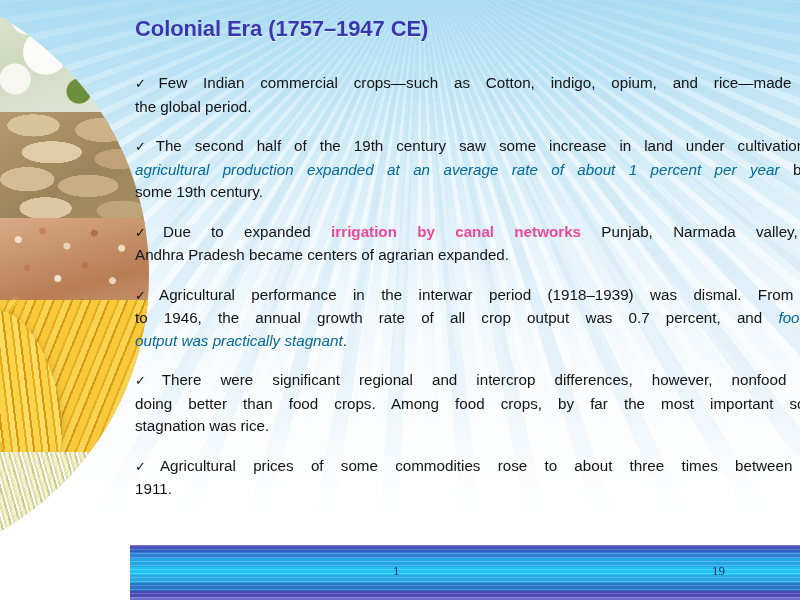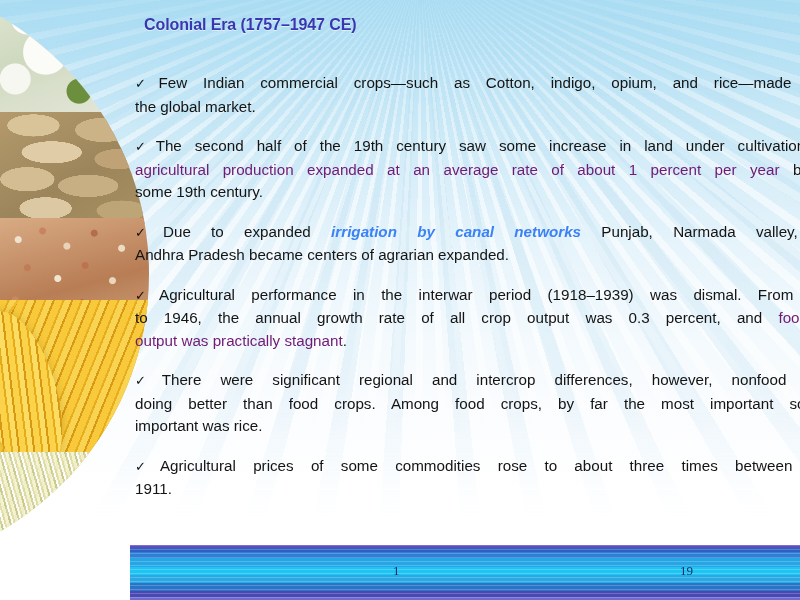--- a/index.html
+++ b/index.html
@@ -126,38 +126,38 @@
       repeating-linear-gradient(74deg,
         rgba(255,255,255,.85) 0 2px, rgba(222,218,160,.75) 2px 4px,
         rgba(246,243,205,.8) 4px 7px, rgba(186,192,120,.6) 7px 9px),
       repeating-linear-gradient(96deg,
         rgba(255,255,255,.5) 0 3px, rgba(205,206,150,.4) 3px 6px),
       linear-gradient(160deg,#f4f2d8,#dcdcae 55%,#b9c585);
   }
 
   
   .title {
-    position:absolute; left:144px; top:16px;
-    font-size:16px; font-weight:bold; letter-spacing:-0.1px;
+    position:absolute; left:135px; top:16px;
+    font-size:22px; font-weight:bold; letter-spacing:-0.1px;
     color:#3936b0;
     text-shadow:0 1px 0 rgba(255,255,255,.55);
     white-space:nowrap;
   }
 
   
   .body {
     position:absolute; left:135px; top:72px;
     width:700px;
     font-size:15.2px; line-height:22.5px; color:#141414;
   }
   .bullet { margin-bottom:17px; text-align:justify; white-space:nowrap; }
   .bullet .line { white-space:nowrap; }
   .tick { font-size:13px; color:#111; margin-right:1px; }
-  .blue-i { color:#701a75; }
-  .blue-b { color:#3b82f6; font-weight:bold;font-style:italic; }
+  .blue-i { color:#0369a1; font-style:italic; }
+  .blue-b { color:#ec4899; font-weight:bold; }
   .justify { text-align:justify; text-align-last:justify; }
 
   
   .footer {
     position:absolute; left:0; top:545px; width:800px; height:55px;
     background:#ffffff;
   }
   .foot-band {
     position:absolute; left:130px; top:0; width:670px; height:55px;
     background:
@@ -173,21 +173,21 @@
         #29a9e4 30px 38px,
         #2a74c8 38px 46px,
         #4a49b4 46px 52px,
         #6f6ccd 52px 55px);
   }
   .foot-num {
     position:absolute; top:18px;
     font-size:13px; color:#12306e; font-family:"Liberation Serif", serif;
   }
   .foot-num-left  { left:393px; }
-  .foot-num-right { left:680px;font-family:Liberation Serif, serif; }
+  .foot-num-right { left:712px;font-family:Liberation Serif, serif; }
 </style>
 </head>
 <body>
 
 <div class="slide">
 
   <div class="bg-wash"></div>
   <div class="bg-rays"></div>
   <div class="bg-rays2"></div>
 
@@ -197,40 +197,40 @@
     <div class="ph ph-millet"></div>
     <div class="ph ph-maize"></div>
     <div class="ph ph-rice"></div>
   </div>
 
   <div class="title">Colonial Era (1757–1947 CE)</div>
 
   <div class="body" id="bullet-host">
       <div class="bullet">
         <div class="line justify"><span class="tick">✓</span><span>Few Indian commercial crops—such as Cotton, indigo, opium, and rice—made it t</span></div>
-        <div class="line"><span>the global market.</span></div>
+        <div class="line"><span>the global period.</span></div>
       </div>
       <div class="bullet">
         <div class="line justify"><span class="tick">✓</span><span>The second half of the 19th century saw some increase in land under cultivation an</span></div>
         <div class="line justify"><span class="blue-i">agricultural production expanded at an average rate of about 1 percent per year</span><span> by th</span></div>
         <div class="line"><span>some 19th century.</span></div>
       </div>
       <div class="bullet">
         <div class="line justify"><span class="tick">✓</span><span>Due to expanded </span><span class="blue-b">irrigation by canal networks</span><span> Punjab, Narmada valley, an</span></div>
         <div class="line"><span>Andhra Pradesh became centers of agrarian expanded.</span></div>
       </div>
       <div class="bullet">
         <div class="line justify"><span class="tick">✓</span><span>Agricultural performance in the interwar period (1918–1939) was dismal. From 189</span></div>
-        <div class="line justify"><span>to 1946, the annual growth rate of all crop output was 0.3 percent, and </span><span class="blue-i">food-gra</span></div>
+        <div class="line justify"><span>to 1946, the annual growth rate of all crop output was 0.7 percent, and </span><span class="blue-i">food-gra</span></div>
         <div class="line"><span class="blue-i">output was practically stagnant</span><span>.</span></div>
       </div>
       <div class="bullet">
         <div class="line justify"><span class="tick">✓</span><span>There were significant regional and intercrop differences, however, nonfood crop</span></div>
         <div class="line justify"><span>doing better than food crops. Among food crops, by far the most important source</span></div>
-        <div class="line"><span>important was rice.</span></div>
+        <div class="line"><span>stagnation was rice.</span></div>
       </div>
       <div class="bullet">
         <div class="line justify"><span class="tick">✓</span><span>Agricultural prices of some commodities rose to about three times between 187</span></div>
         <div class="line"><span>1911.</span></div>
       </div>
     </div>
 
   <div class="footer">
     <div class="foot-band"></div>
 

